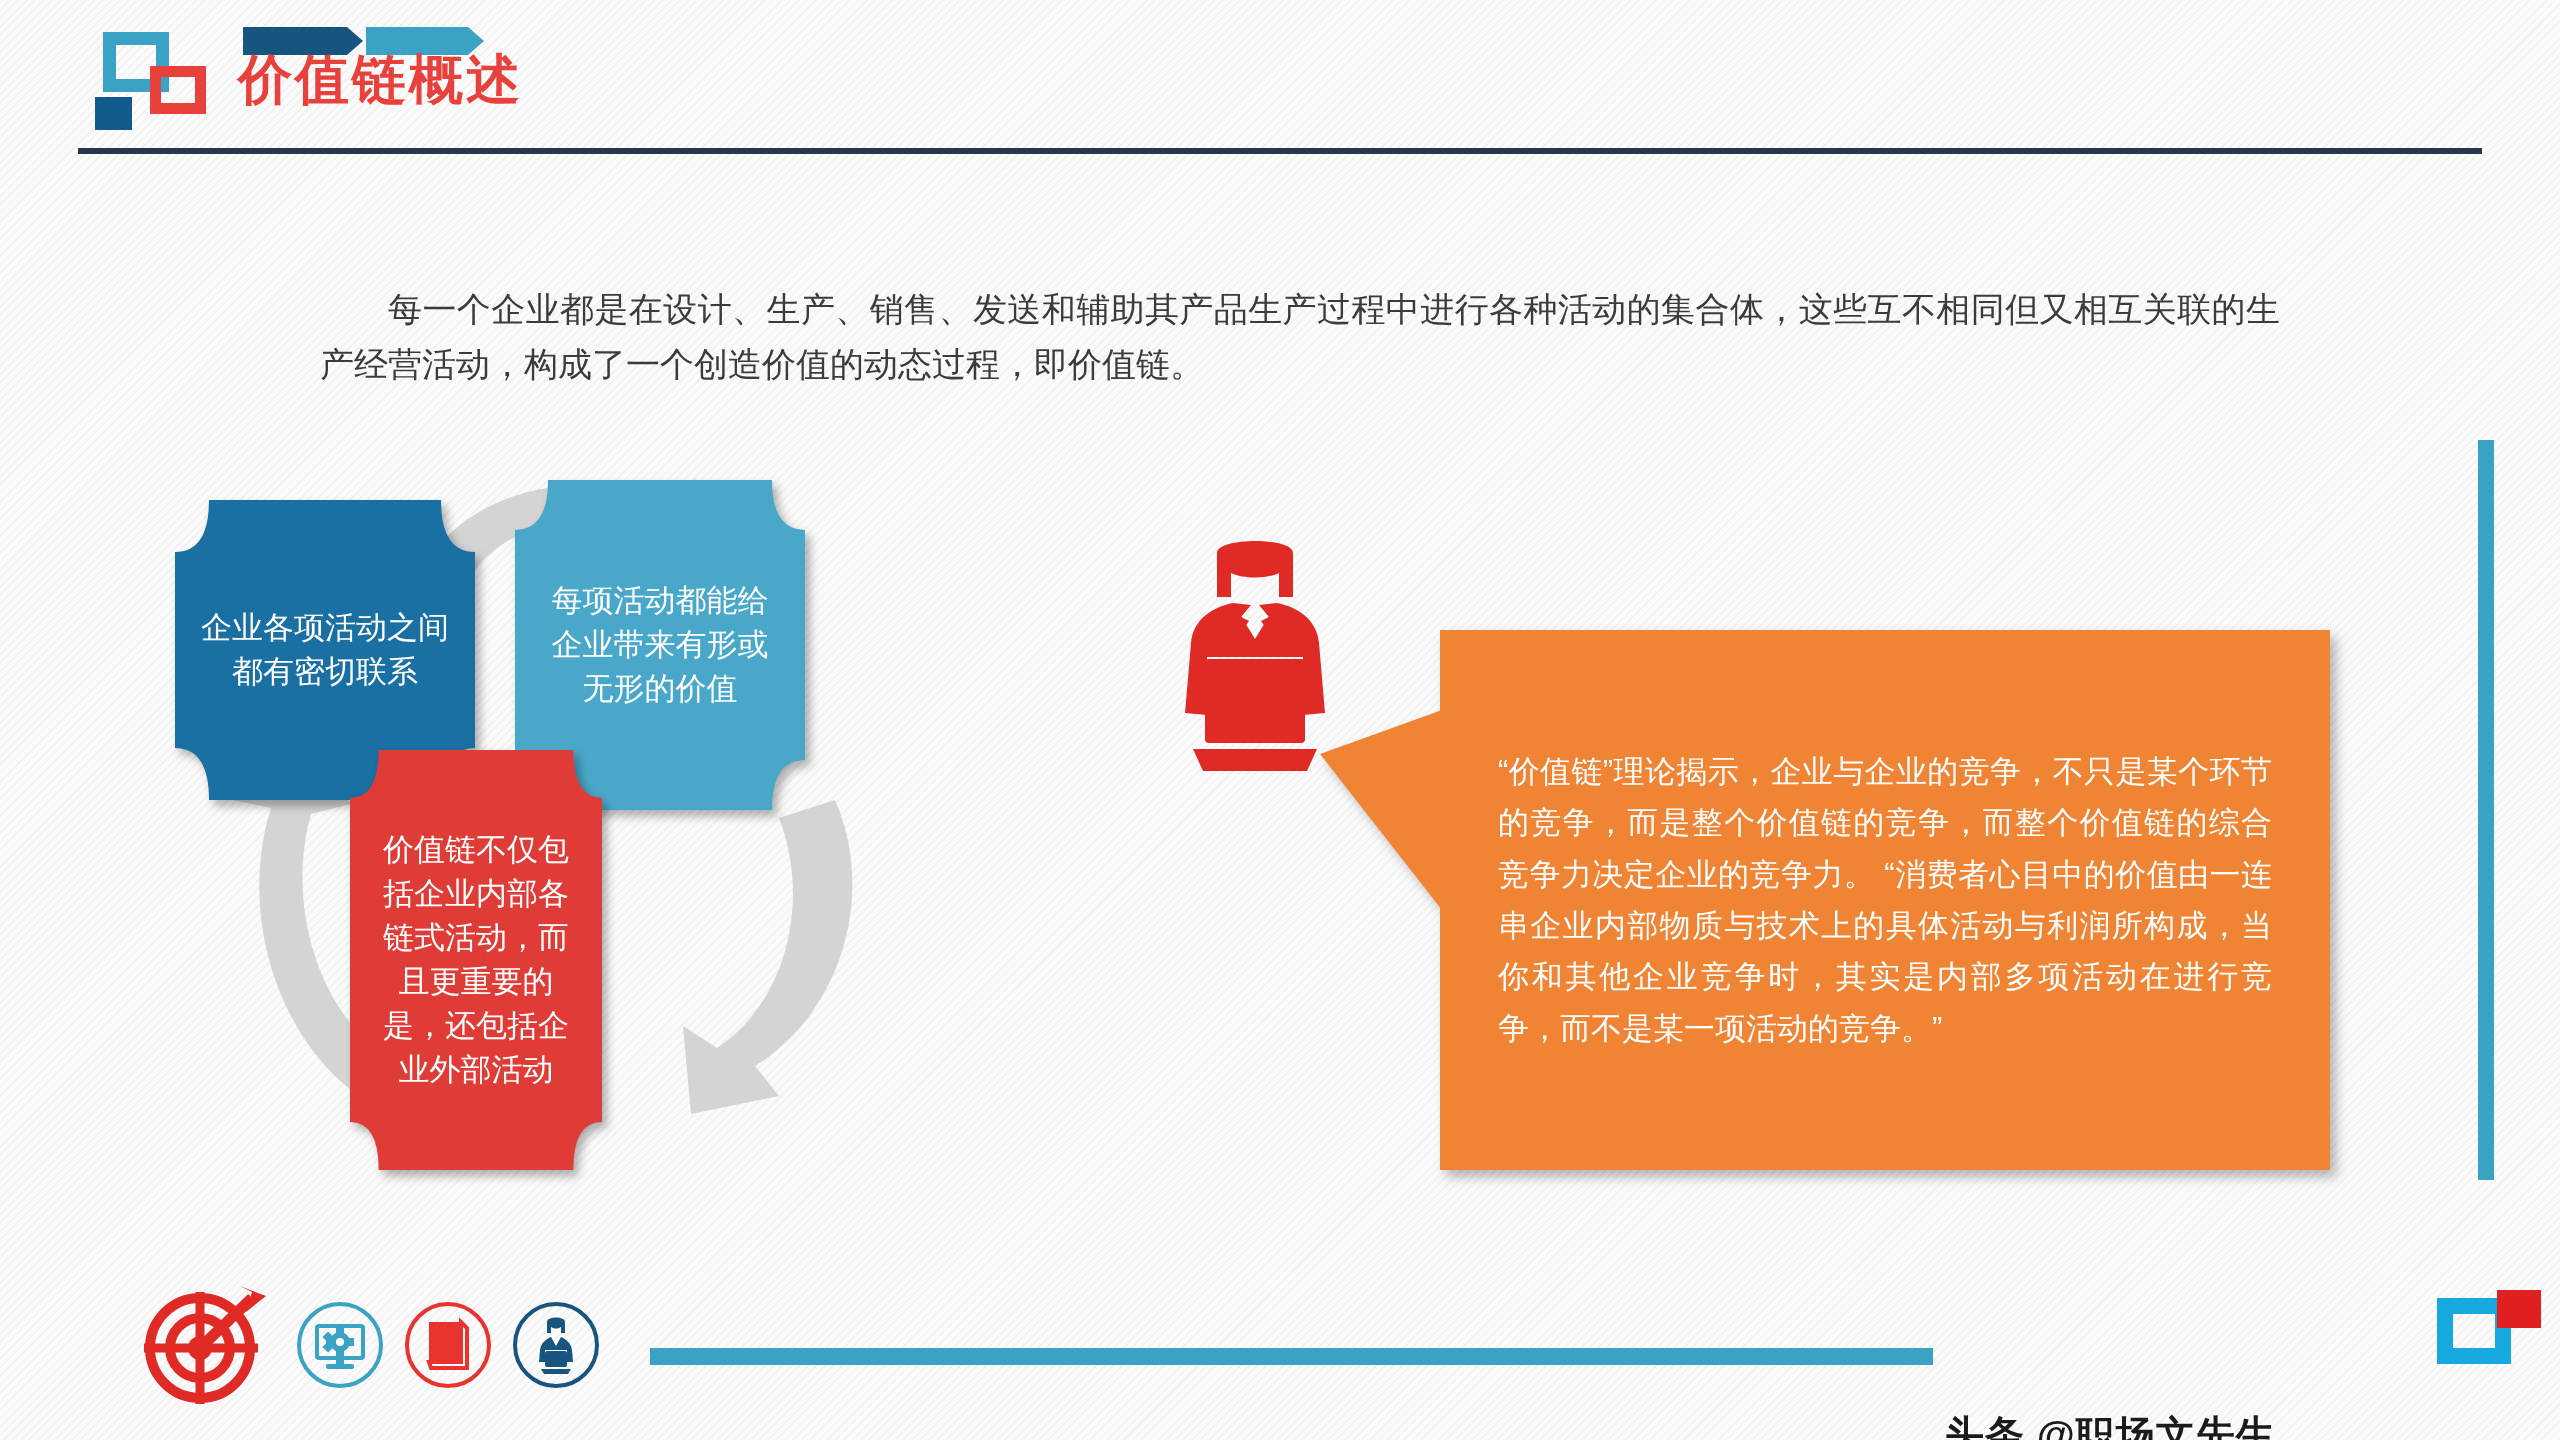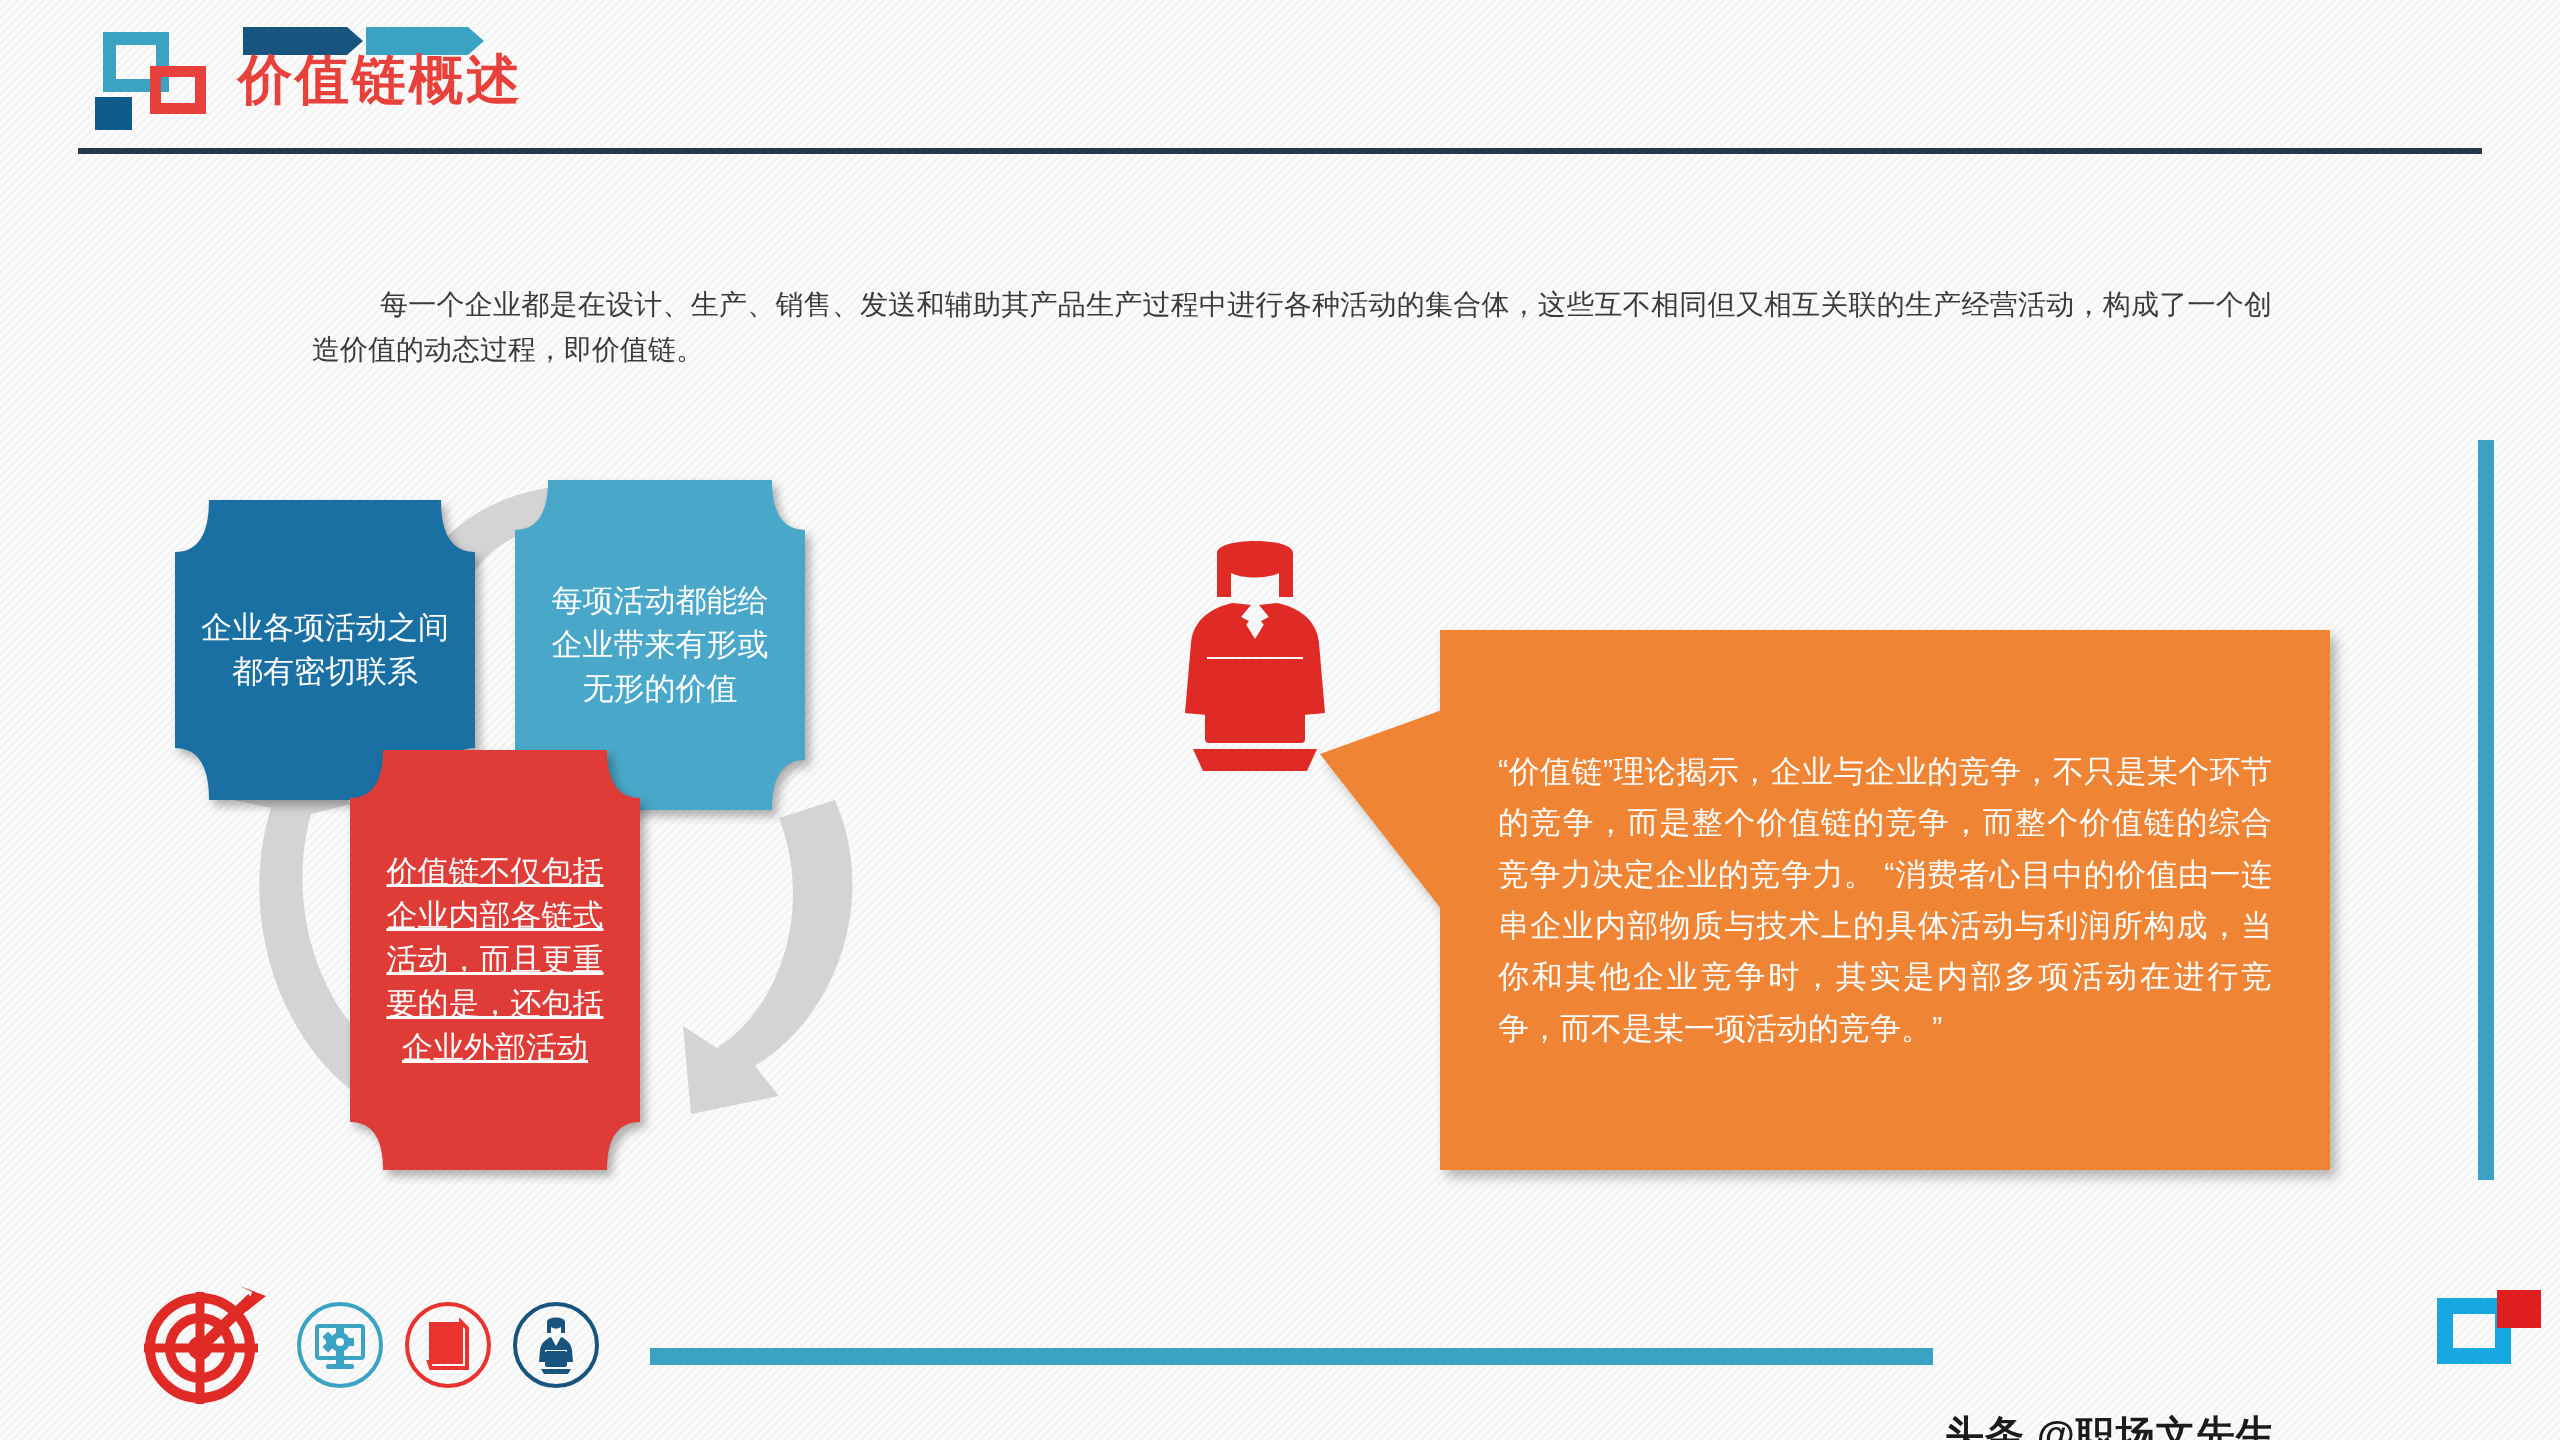--- a/index.html
+++ b/index.html
@@ -60,22 +60,22 @@
     letter-spacing: 1px; line-height: 1; margin-right: 8px;
   }
   .brand-right { display: flex; flex-direction: column; align-items: flex-start; }
   .brand-sub { font-size: 18px; color: #a9a9a9; letter-spacing: 1px; line-height: 1.2; margin-bottom: 2px; }
   .brand-accent { font-size: 54px; font-weight: 700; color: #e8413b; letter-spacing: 1px; line-height: 1; }
 
   #header-rule { position: absolute; left: 78px; top: 148px; width: 2404px; height: 6px; background: #27384c; }
 
   
   #intro {
-    position: absolute; left: 312px; top: 282px; width: 1960px;
-    font-size: 28px; color: #3b3b3b; line-height: 1.62;
+    position: absolute; left: 320px; top: 282px; width: 1960px;
+    font-size: 34px; color: #3b3b3b; line-height: 1.62;
     text-indent: 68px; text-align: justify;
   }
 
   
   #right-bar { position: absolute; left: 2478px; top: 440px; width: 16px; height: 740px; background: #3aa3c4; }
 
   
   #cycle { position: absolute; left: 175px; top: 470px; width: 830px; height: 740px; }
   #cycle-arrows { position: absolute; inset: 0; }
 
@@ -83,21 +83,21 @@
     position: absolute;
     display: flex; align-items: center; justify-content: center;
     text-align: center; color: #ffffff;
     font-size: 31px; line-height: 1.42; font-weight: 400;
     filter: drop-shadow(5px 6px 5px rgba(0,0,0,0.30));
   }
   .bracket-inner { position: relative; z-index: 2; padding: 0 26px; }
 
   .card-a { left: 0px;   top: 30px;  width: 300px; height: 300px; font-family: Liberation Serif, serif; }
   .card-b { left: 340px; top: 10px;  width: 290px; height: 330px; justify-content: center; }
-  .card-c { left: 175px; top: 280px; width: 290px; height: 420px; text-decoration: underline; }
+  .card-c { left: 175px; top: 280px; width: 252px; height: 420px; }
 
   .bracket-svg { position: absolute; inset: 0; width: 100%; height: 100%; z-index: 1; }
 
   
   #person-icon { position: absolute; left: 1155px; top: 535px; width: 200px; height: 250px; }
 
   
   #callout {
     position: absolute; left: 1440px; top: 630px; width: 890px; height: 540px;
     filter: drop-shadow(6px 7px 6px rgba(0,0,0,0.28));

